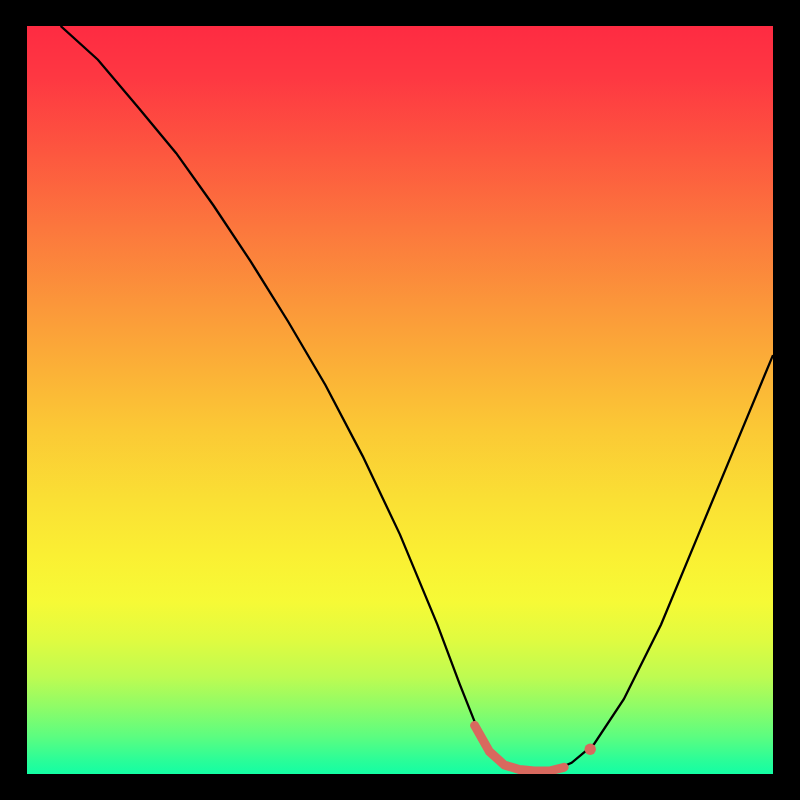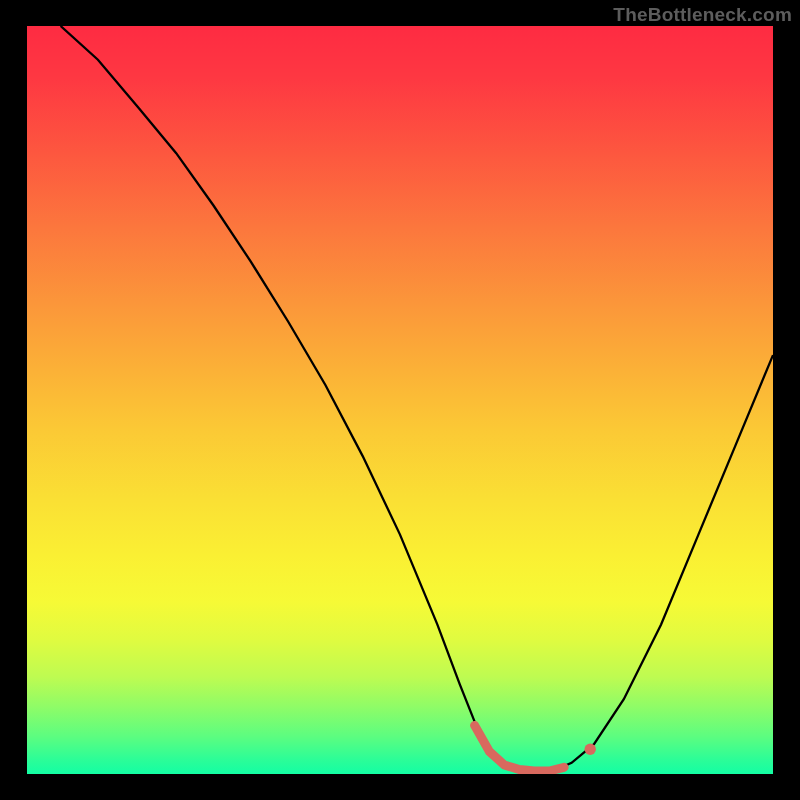--- a/index.html
+++ b/index.html
@@ -72,14 +72,13 @@
 
 <div class="container">
   <div class="plot-area">
     <div class="gradient-bg"></div>
     <svg class="curves" viewBox="0 0 746 748" preserveAspectRatio="none">
       <path id="mainCurve" d="M33.6 0.0 L70.9 33.7 L111.9 82.3 L149.2 127.2 L186.5 179.5 L223.8 235.6 L261.1 295.5 L298.4 359.0 L335.7 430.1 L373.0 508.6 L410.3 598.4 L432.7 658.2 L447.6 695.6 L462.5 725.6 L477.4 740.5 L499.8 746.5 L522.2 746.5 L544.6 736.8 L567.0 718.1 L596.8 673.2 L634.1 598.4 L671.4 508.6 L708.7 418.9 L746.0 329.1" stroke="#000000" stroke-width="2.3" fill="none"></path>
       <path id="highlight" d="M447.6 699.4 L462.5 725.6 L477.4 739.0 L492.4 743.5 L507.3 745.0 L522.2 745.0 L537.1 741.3" stroke="#d8695e" stroke-width="9" fill="none" stroke-linecap="round"></path>
       <circle id="marker" r="5.7" fill="#d8695e" cx="563.2" cy="723.3"></circle>
     </svg>
   </div>
-  <div class="watermark">TheBottleneck.com</div>
 </div>
 
 </body></html>

